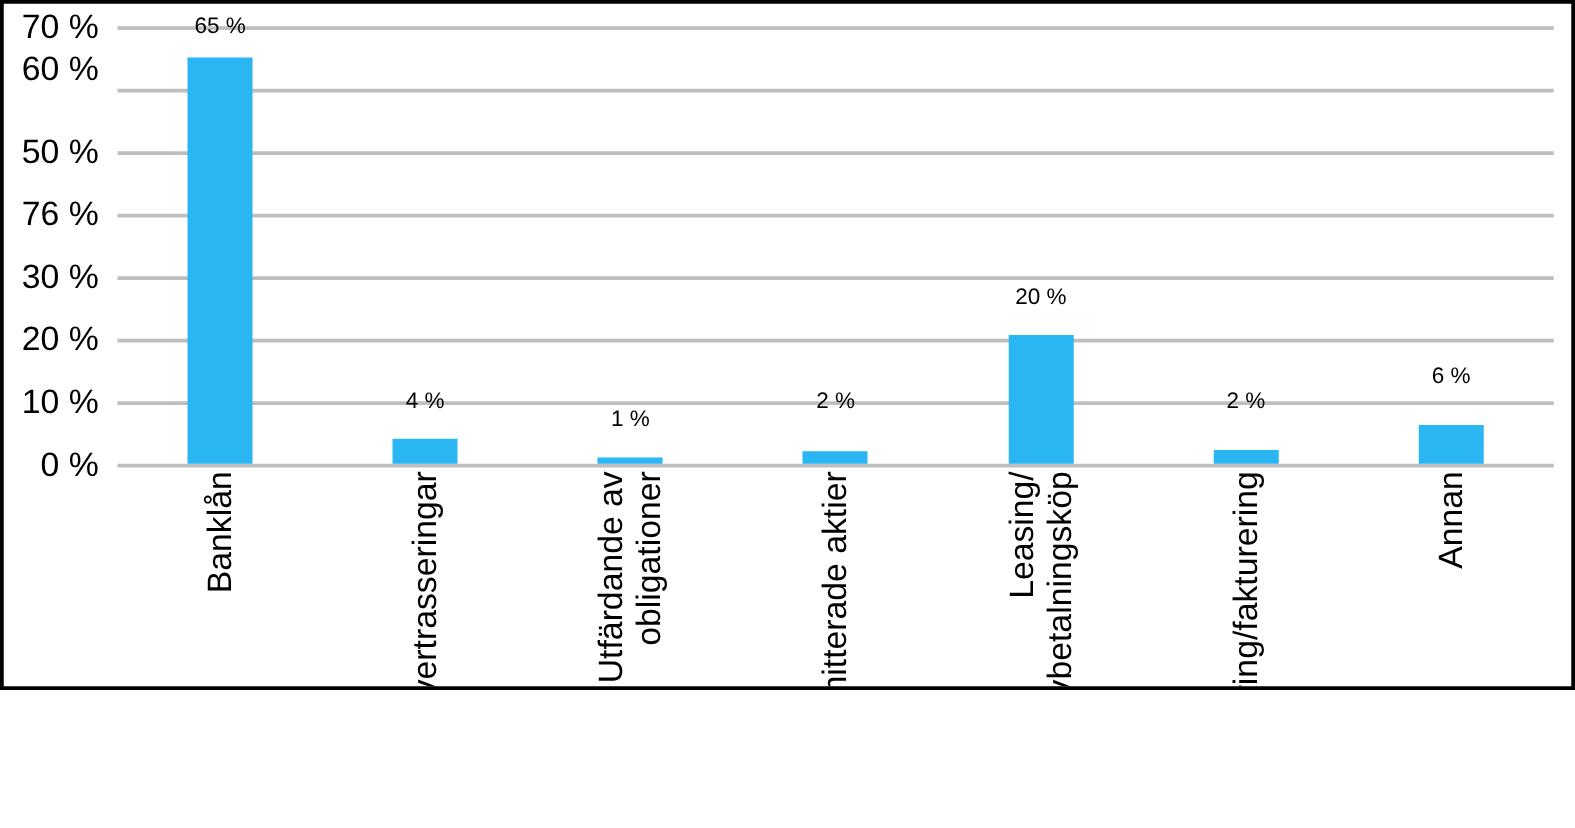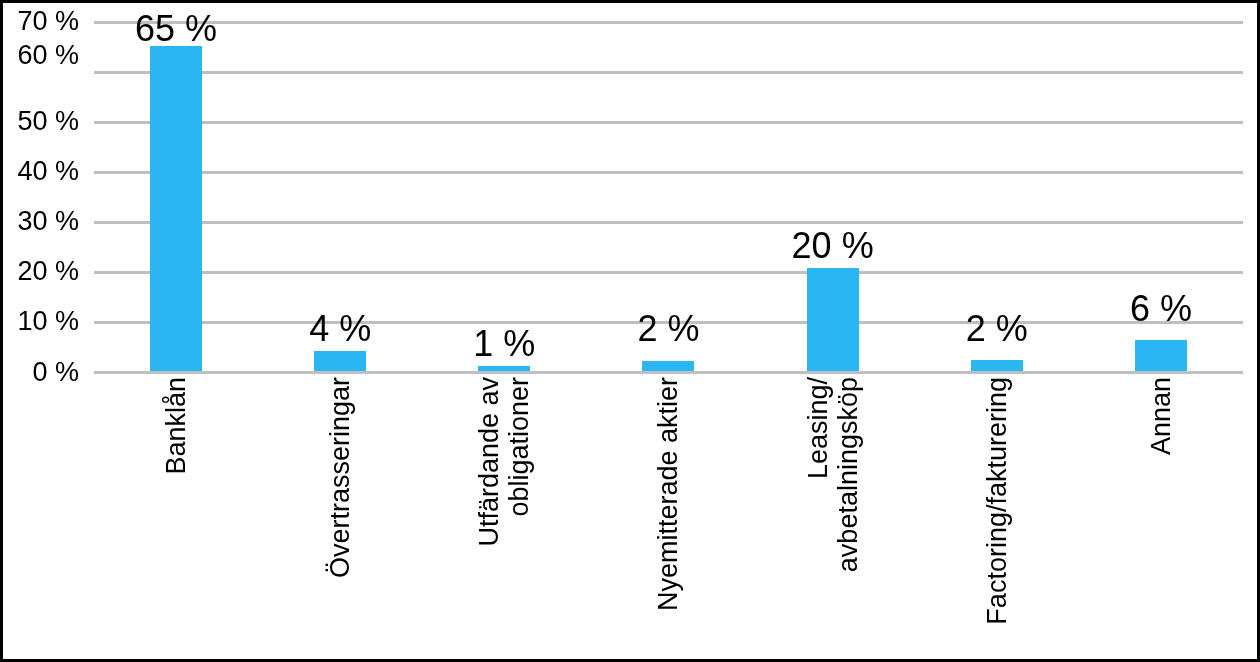--- a/index.html
+++ b/index.html
@@ -7,21 +7,21 @@
     padding: 0;
     background: #ffffff;
   }
   body {
     font-family: "Liberation Sans", sans-serif;
   }
 
   #chart-frame {
     position: relative;
     width: 1260px;
-    height: 662px;
+    height: 552px;
     box-sizing: border-box;
     border: 3px solid #000000;
     background: #ffffff;
     overflow: hidden;
   }
 
   
   
   #plot-area {
     position: absolute;
@@ -64,21 +64,21 @@
     bottom: 4px; 
     left: 50%;
     transform: translateX(-50%);
     width: 52px;
     background: #29b6f2;
   }
   .bar-label {
     position: absolute;
     left: 50%;
     transform: translateX(-50%);
-    font-size: 36px;
+    font-size: 18px;
     color: #000000;
     white-space: nowrap;
     line-height: 1;
   }
 
   
   #cat-area {
     position: absolute;
     left: 91px;
     top: 374px;
@@ -108,21 +108,21 @@
 </style>
 </head>
 <body>
 
 <div id="chart-frame" style="background: rgb(255, 255, 255); border-color: rgb(0, 0, 0);">
 
   <div>
     <div class="ytick" style="top:5px;">70 %</div>
     <div class="ytick" style="top:39px;">60 %</div>
     <div class="ytick" style="top:105px;">50 %</div>
-    <div class="ytick" style="top:155px;">40 %</div>
+    <div class="ytick" style="top:155px;">76 %</div>
     <div class="ytick" style="top:205px;margin-left:28px;">30 %</div>
     <div class="ytick" style="top:255px;">20 %</div>
     <div class="ytick" style="top:305px;">10 %</div>
     <div class="ytick" style="top:356px;">0 %</div>
   </div>
 
   <div id="plot-area">
 
     <div>
       <div class="gridline" style="top: 18px; background: rgb(191, 191, 191);"></div>

